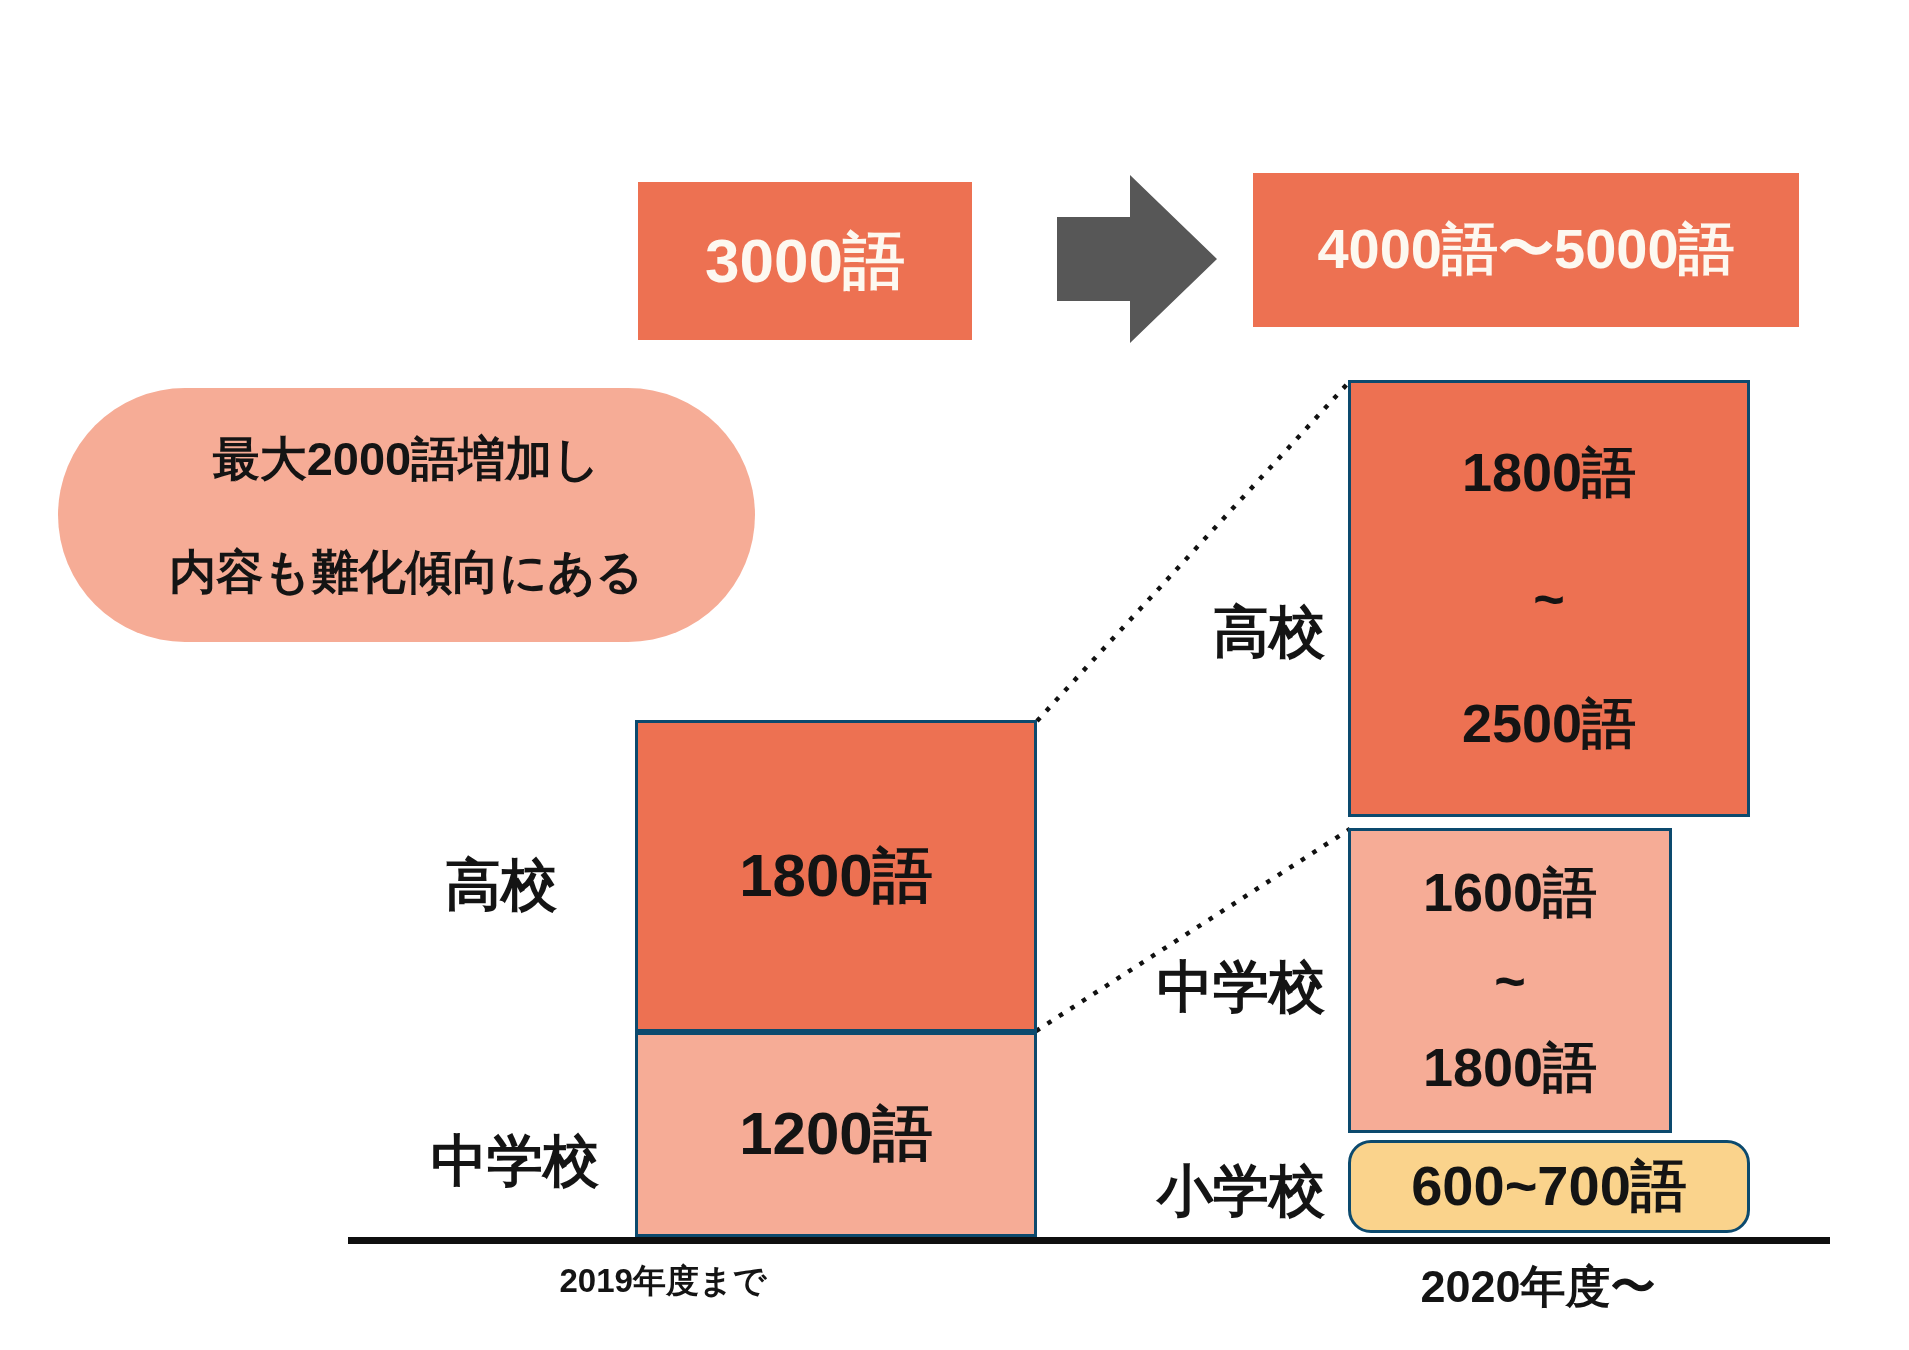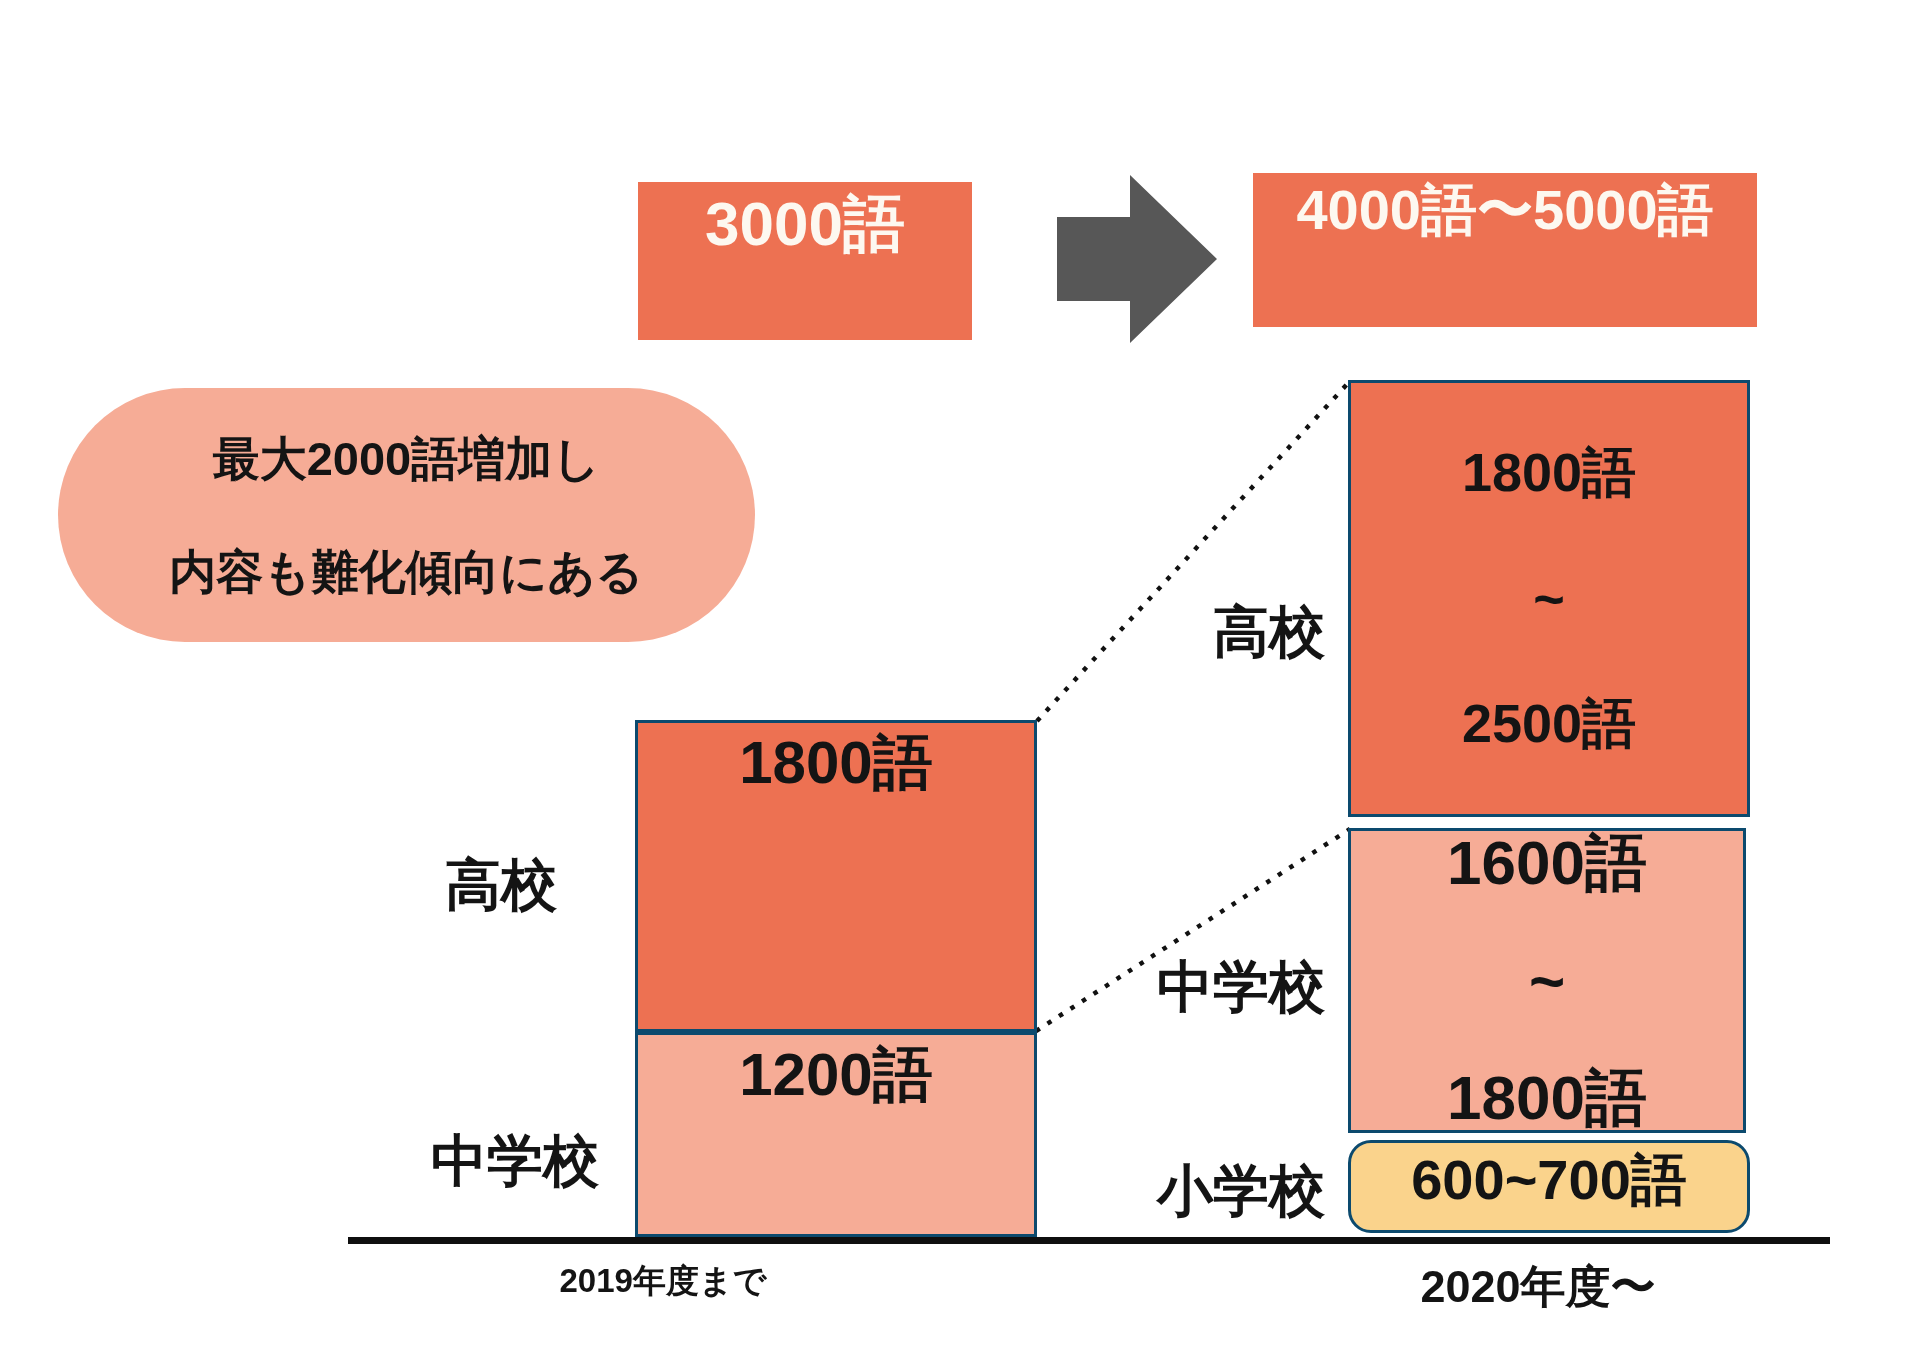--- a/index.html
+++ b/index.html
@@ -6,46 +6,46 @@
     --orange:#ED7152; --salmon:#F6AC96; --yellow:#FAD38C;
     --arrowgray:#575757; --ink:#141414; --cream:#FDF8F0; --paper:#FFFFFF;
   }
   html,body{margin:0;padding:0;background:#e8e8e8;}
   #canvas{
     position:relative; width:1909px; height:1350px; background:var(--paper);
     font-family:"Liberation Sans","DejaVu Sans",sans-serif; font-weight:700;
     color:var(--ink); overflow:hidden;
   }
   .abs{position:absolute;}
-  .center{display:flex;align-items:flex-start;justify-content:center;text-align:center;}
+  .center{display:flex;align-items:center;justify-content:center;text-align:center;}
   .col{display:flex;flex-direction:column;align-items:center;justify-content:center;text-align:center;gap:24px;}
 
   
   .total-box{background:var(--orange); color:var(--cream);}
   #before-total{left:638px; top:182px; width:334px; height:158px; font-size:62px;}
-  #after-total{left:1253px; top:173px; width:504px; height:154px; font-size:56px;}
+  #after-total{left:1253px; top:173px; width:546px; height:154px; font-size:56px;}
 
   
   #arrow{left:1057px; top:175px; width:160px; height:168px;}
 
   
   #callout{
     left:58px; top:388px; width:697px; height:254px; border-radius:127px;
     background:var(--salmon); font-size:47px; line-height:89px;
   }
 
   
   .seg{border:3px solid #0c4a6e; box-sizing:border-box;}
   .seg.orange{background:var(--orange);}
   .seg.salmon{background:var(--salmon);}
   .seg.yellow{background:var(--yellow);}
   #seg-b-hs {left:635px;  top:720px;  width:402px; height:312px; font-size:60px;}
   #seg-b-jhs{left:635px;  top:1032px; width:402px; height:205px; font-size:60px;}
   #seg-a-hs {left:1348px; top:380px;  width:402px; height:437px; font-size:54px; gap:58px;}
-  #seg-a-jhs{left:1348px; top:828px;  width:398px; height:305px; font-size:62px; gap:40px;}
+  #seg-a-jhs{left:1348px; top:828px;  width:324px; height:305px; font-size:54px; gap:20px;}
   #seg-a-es {left:1348px; top:1140px; width:402px; height:93px;  font-size:56px;border-radius:23px;}
 
   
   .lbl{font-size:56px; line-height:1; white-space:nowrap;}
   #lbl-b-hs {left:351px;  top:857px;  width:300px; text-align:center;}
   #lbl-b-jhs{left:365px;  top:1133px; width:300px; text-align:center;}
   #lbl-a-hs {left:1025px; top:604px;  width:300px; text-align:right;}
   #lbl-a-jhs{left:1025px; top:959px;  width:300px; text-align:right;}
   #lbl-a-es {left:1025px; top:1163px; width:300px; text-align:right;}
   #axis-lbl-before{left:413px;  top:1264px; width:500px; text-align:center; font-size:33px;}

